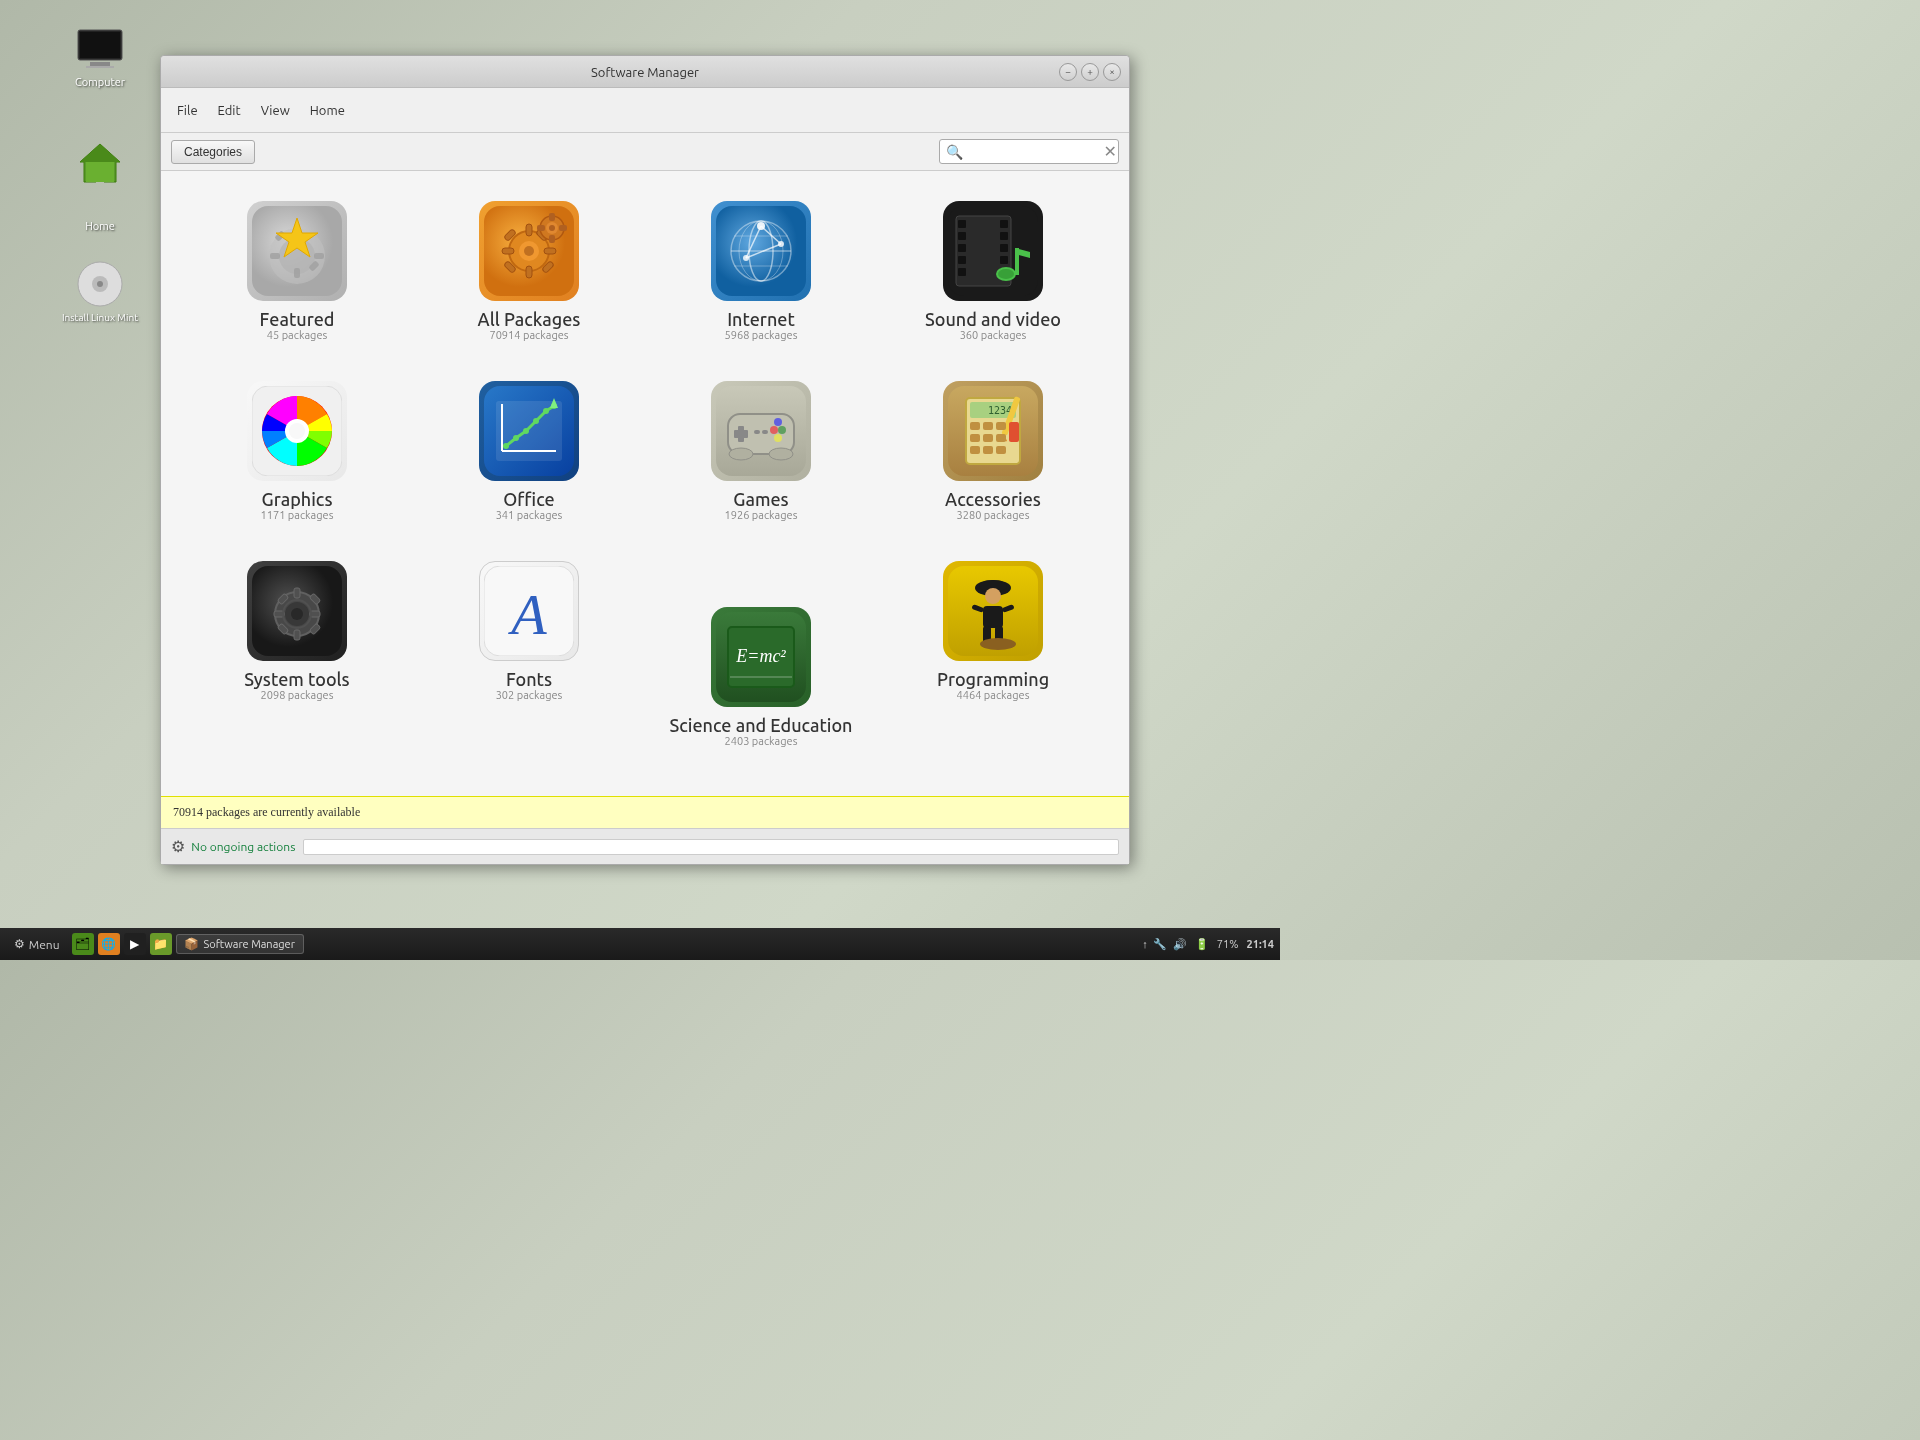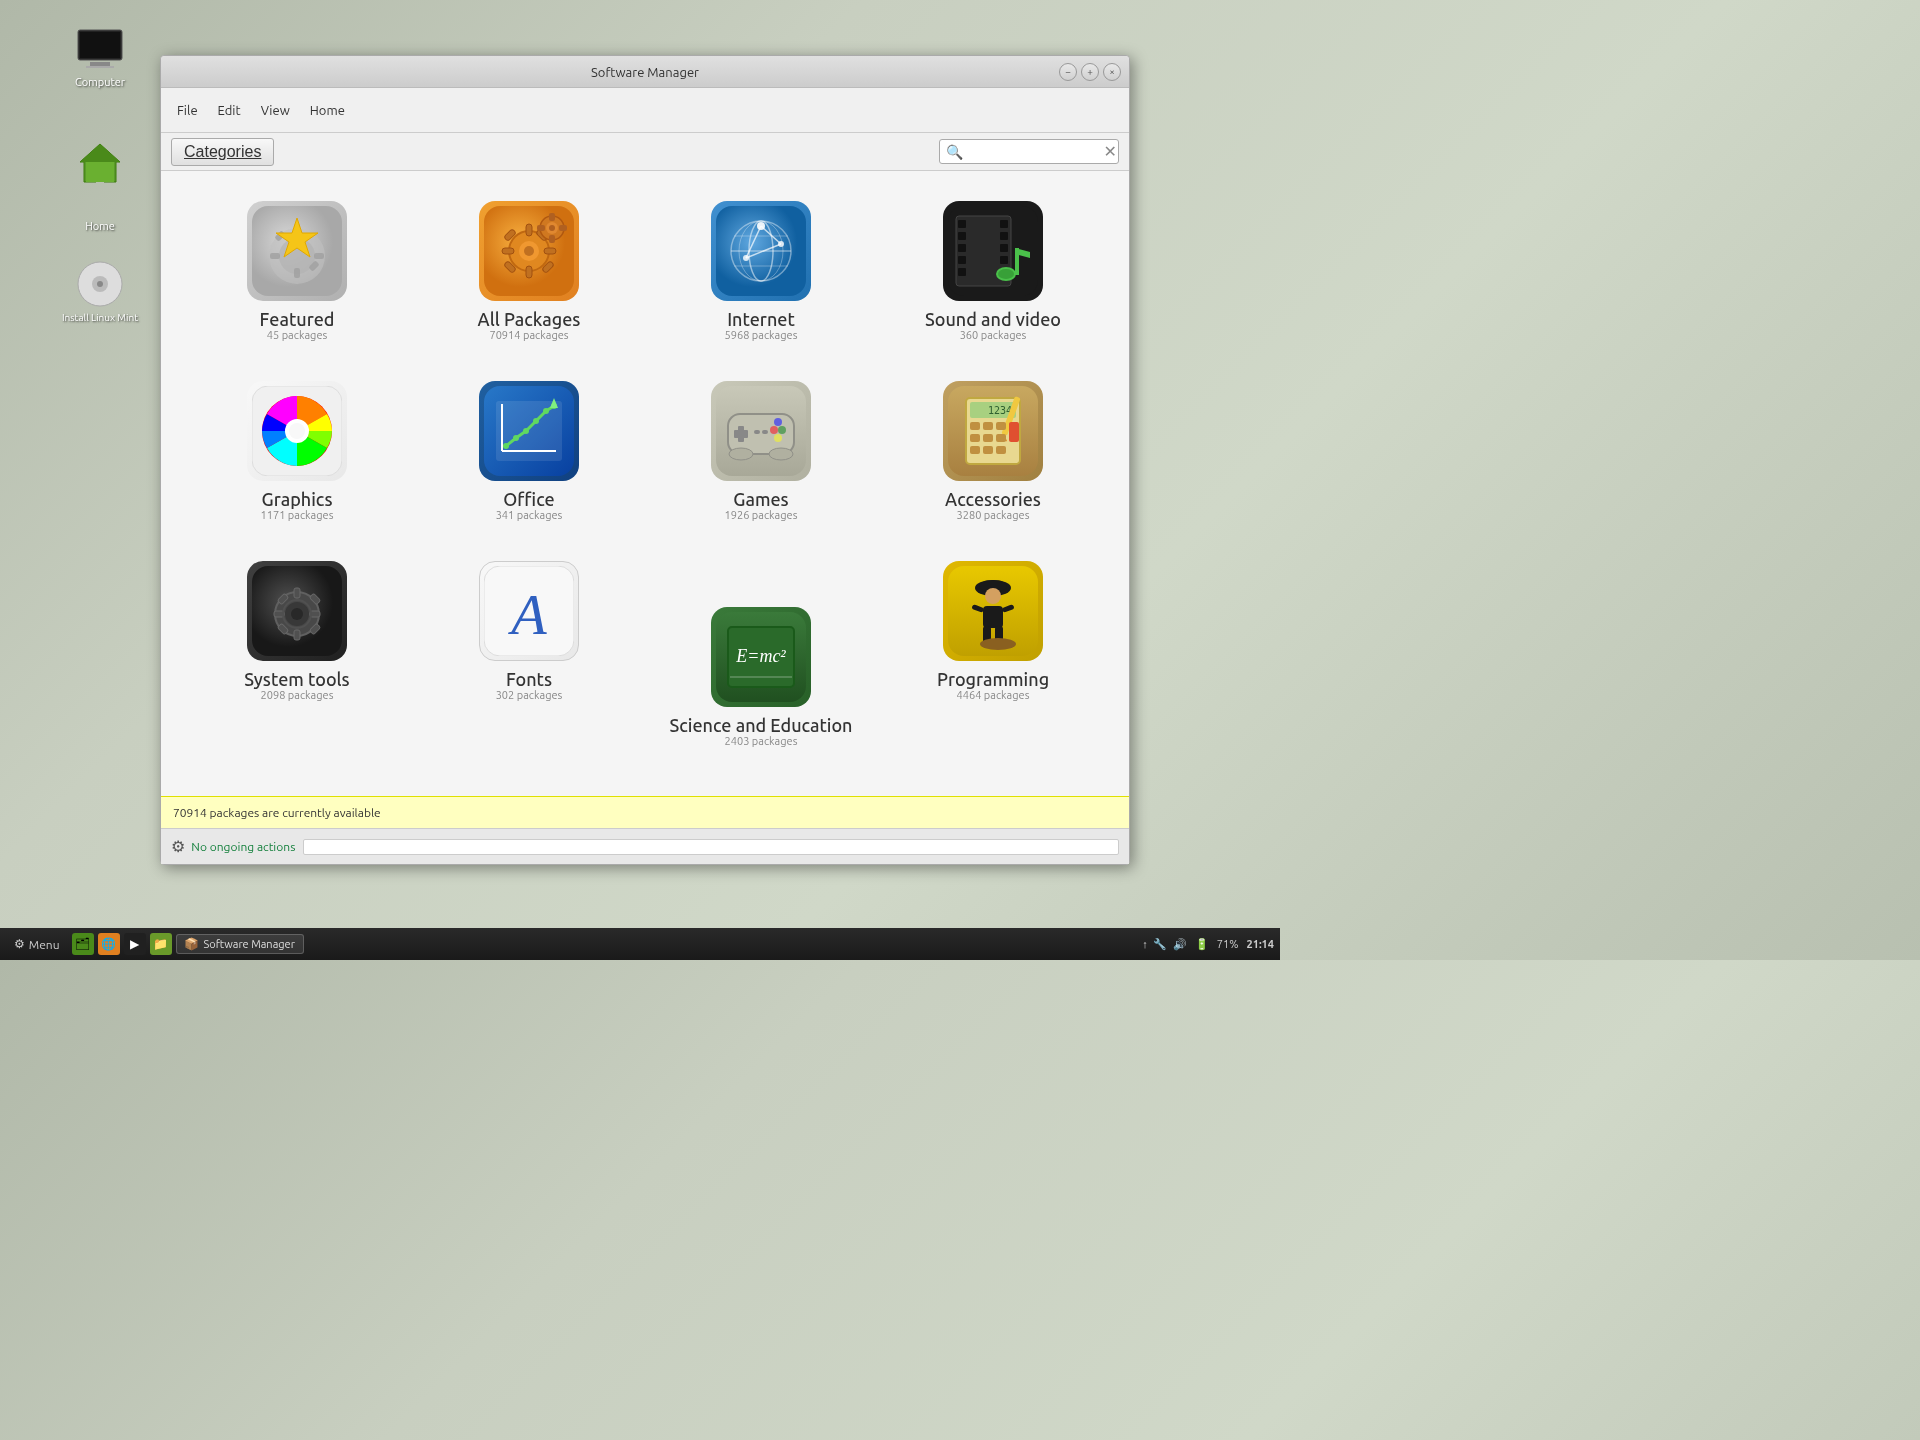--- a/index.html
+++ b/index.html
@@ -114,24 +114,23 @@
       align-items: center;
       padding: 0 10px;
       justify-content: space-between;
       flex-shrink: 0;
     }
     .categories-btn {
       background: linear-gradient(to bottom, #f8f8f8, #e0e0e0);
       border: 1px solid #aaa;
       border-radius: 3px;
       padding: 4px 12px;
-      font-size: 16px;
+      font-size: 12px;
       color: #333;
       cursor: pointer;
-      text-decoration: underline;
     }
     .search-box {
       display: flex;
       align-items: center;
       background: #fff;
       border: 1px solid #aaa;
       border-radius: 3px;
       padding: 2px 6px;
       width: 180px;
     }
@@ -190,20 +189,21 @@
 
     
     .statusbar {
       height: 32px;
       background: #ffffc0;
       border-top: 1px solid #e0e000;
       display: flex;
       align-items: center;
       padding: 0 12px;
       flex-shrink: 0;
+      font-family: Liberation Serif, serif;
     }
     .statusbar span { font-size: 12px; color: #333; }
 
     
     .actionsbar {
       height: 36px;
       background: #e8e8e8;
       border-top: 1px solid #ccc;
       display: flex;
       align-items: center;

